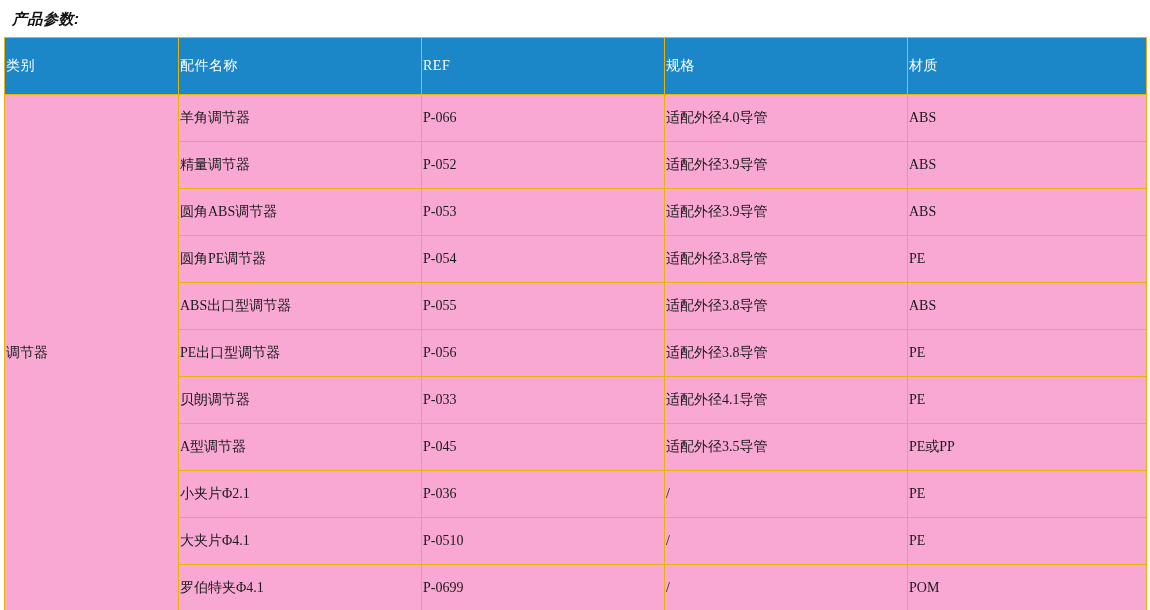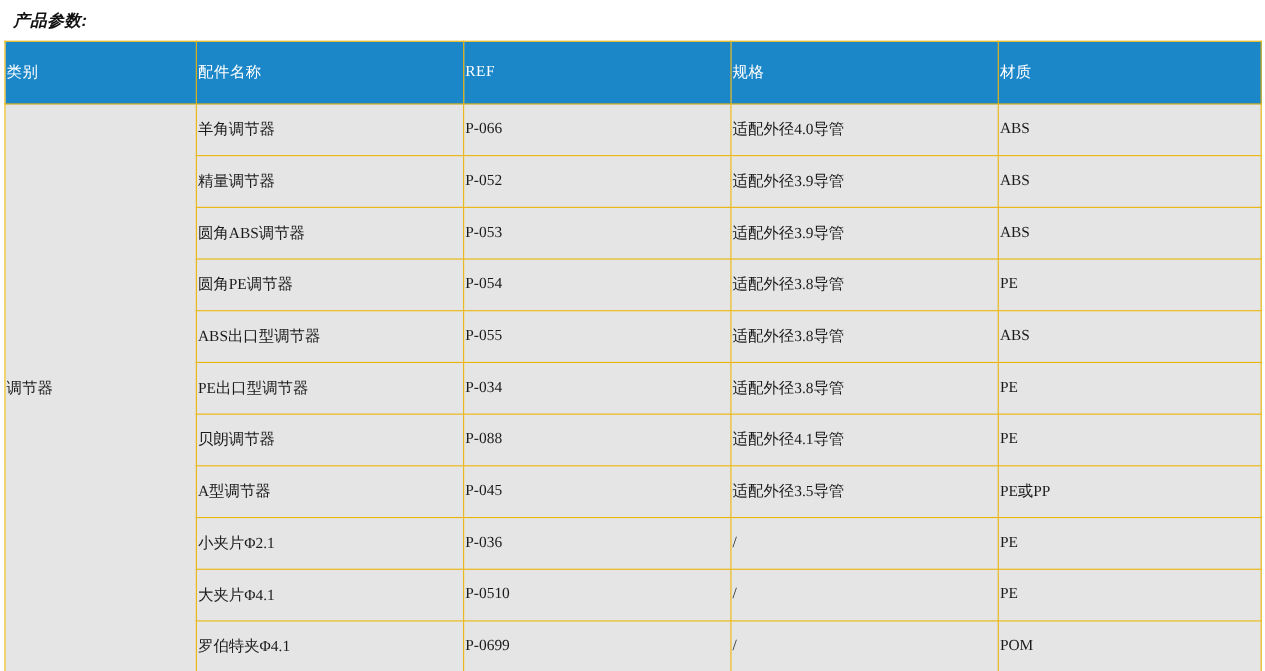--- a/index.html
+++ b/index.html
@@ -43,21 +43,21 @@
   }
   table.spec-table thead th {
     background: #1b86c8;
     color: #ffffff;
     height: 54px;
     font-weight: normal;
     font-size: 14px;
     letter-spacing: 0.5px;
   }
   table.spec-table tbody td {
-    background: #e5e5e5;
+    background: #f9a8d4;
     height: 44px;
     color: #1a1a1a;
   }
   td.cat-cell {
     background: #efefef;
     font-weight: normal;
     font-size: 15px;
   }
   tr.highlight td {
     background: #f8c98a;
@@ -119,27 +119,27 @@
         <td>PE</td>
       </tr>
       <tr>
         <td>ABS出口型调节器</td>
         <td>P-055</td>
         <td>适配外径3.8导管</td>
         <td>ABS</td>
       </tr>
       <tr>
         <td>PE出口型调节器</td>
-        <td>P-034</td>
+        <td>P-056</td>
         <td>适配外径3.8导管</td>
         <td>PE</td>
       </tr>
       <tr>
         <td>贝朗调节器</td>
-        <td>P-088</td>
+        <td>P-033</td>
         <td>适配外径4.1导管</td>
         <td>PE</td>
       </tr>
       <tr>
         <td>A型调节器</td>
         <td>P-045</td>
         <td>适配外径3.5导管</td>
         <td>PE或PP</td>
       </tr>
       <tr class="highlight">

